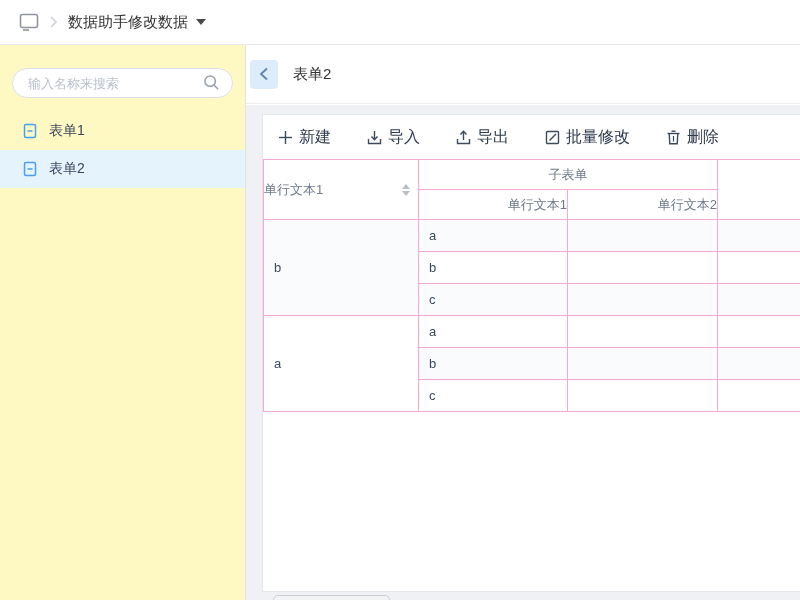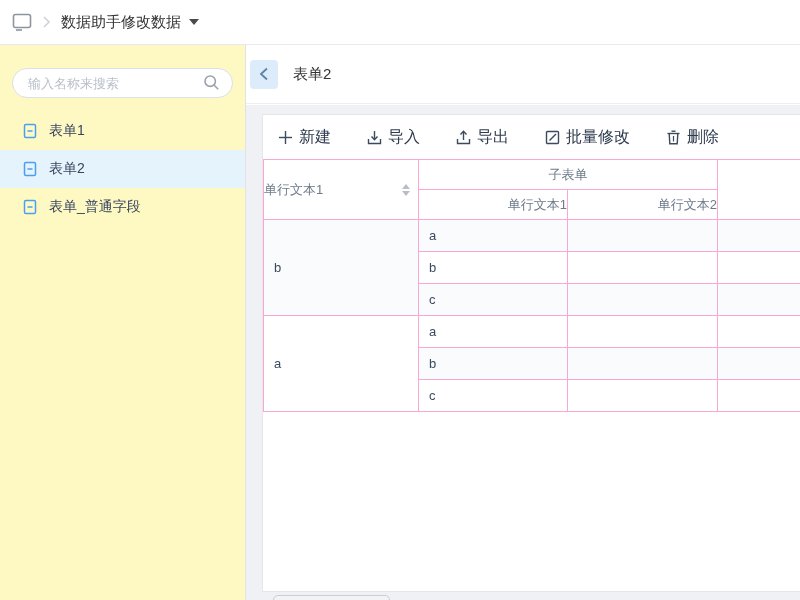--- a/index.html
+++ b/index.html
@@ -2,21 +2,21 @@
 <html><head>
 <meta charset="utf-8">
 <style>
   * { margin:0; padding:0; box-sizing:border-box; }
   html,body { width:800px; height:600px; overflow:hidden; background:#fff;
               font-family:"Liberation Sans", sans-serif; }
 
   
   .topbar { position:absolute; left:0; top:0; width:800px; height:45px;
             background:#fff; border-bottom:1px solid #e7e9ec;
-            display:flex; align-items:center; padding-left:10px; }
+            display:flex; align-items:center; padding-left:17px; }
   .monitor-btn { width:24px; height:24px; display:flex; align-items:center; justify-content:center; cursor:pointer; }
   .crumb-sep { margin:0 10px 0 8px; display:flex; align-items:center; }
   .app-title { font-size:15px; color:#333; display:flex; align-items:center; cursor:pointer; }
   .caret-down { width:0; height:0; margin-left:8px; border-left:5px solid transparent;
                 border-right:5px solid transparent; border-top:6px solid #4a4a4a; }
 
   
   .sidebar { position:absolute; left:0; top:45px; width:246px; height:555px;
              background:#fef9c3; border-right:1px solid #dfe3e8; }
   .search-wrap { position:relative; margin:23px 13px 0 12px; }
@@ -106,29 +106,20 @@
     </div>
     <div class="side-item selected">
       <span class="doc">
         <svg width="16" height="16" viewBox="0 0 16 16">
             <rect x="2.5" y="1.5" width="11" height="13" rx="1.5" fill="none" stroke="#4a9ff5" stroke-width="1.5"></rect>
             <line x1="5.5" y1="8" x2="10.5" y2="8" stroke="#4a9ff5" stroke-width="1.5"></line>
           </svg>
       </span>
       <span>表单2</span>
     </div>
-    <div class="side-item">
-      <span class="doc">
-        <svg width="16" height="16" viewBox="0 0 16 16">
-            <rect x="2.5" y="1.5" width="11" height="13" rx="1.5" fill="none" stroke="#4a9ff5" stroke-width="1.5"></rect>
-            <line x1="5.5" y1="8" x2="10.5" y2="8" stroke="#4a9ff5" stroke-width="1.5"></line>
-          </svg>
-      </span>
-      <span>表单_普通字段</span>
-    </div>
   </div>
 </div>
 
 <div class="main-header">
   <span class="back-btn">
     <svg width="10" height="14" viewBox="0 0 10 14">
         <polyline points="8,1.5 2,7 8,12.5" fill="none" stroke="#5f82ab" stroke-width="1.8"></polyline>
       </svg>
   </span>
   <span class="page-title">表单2</span>

